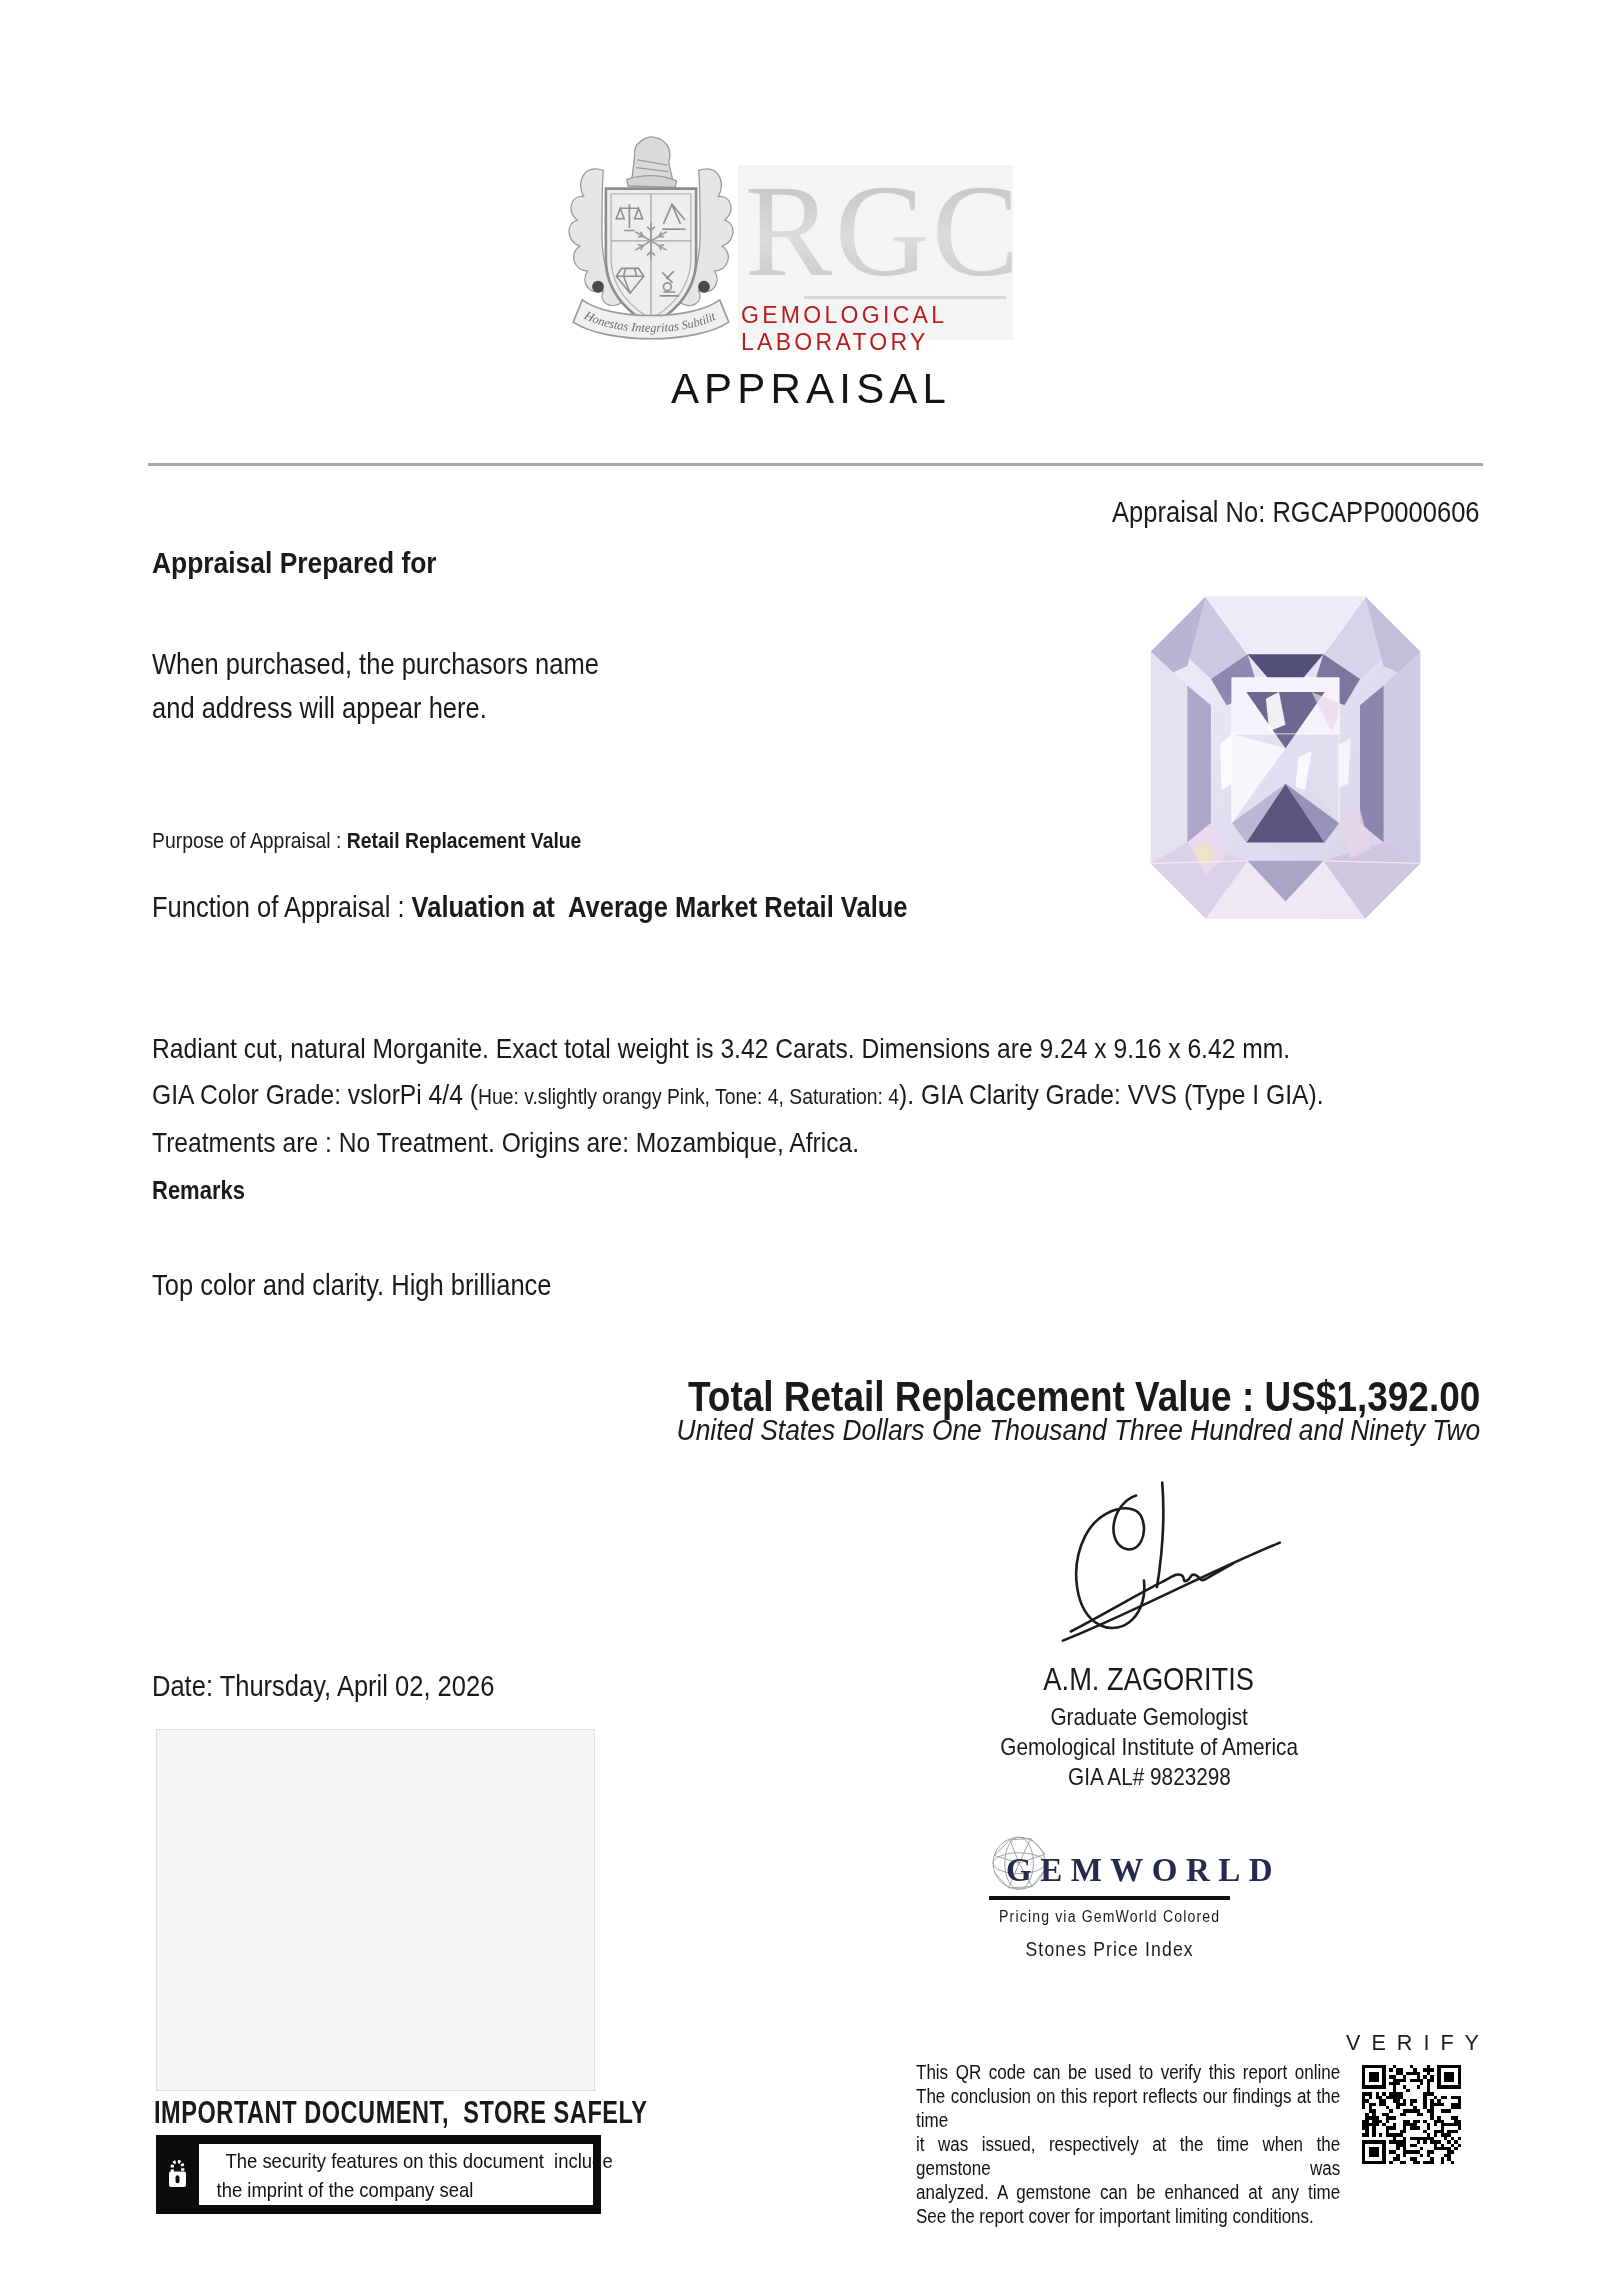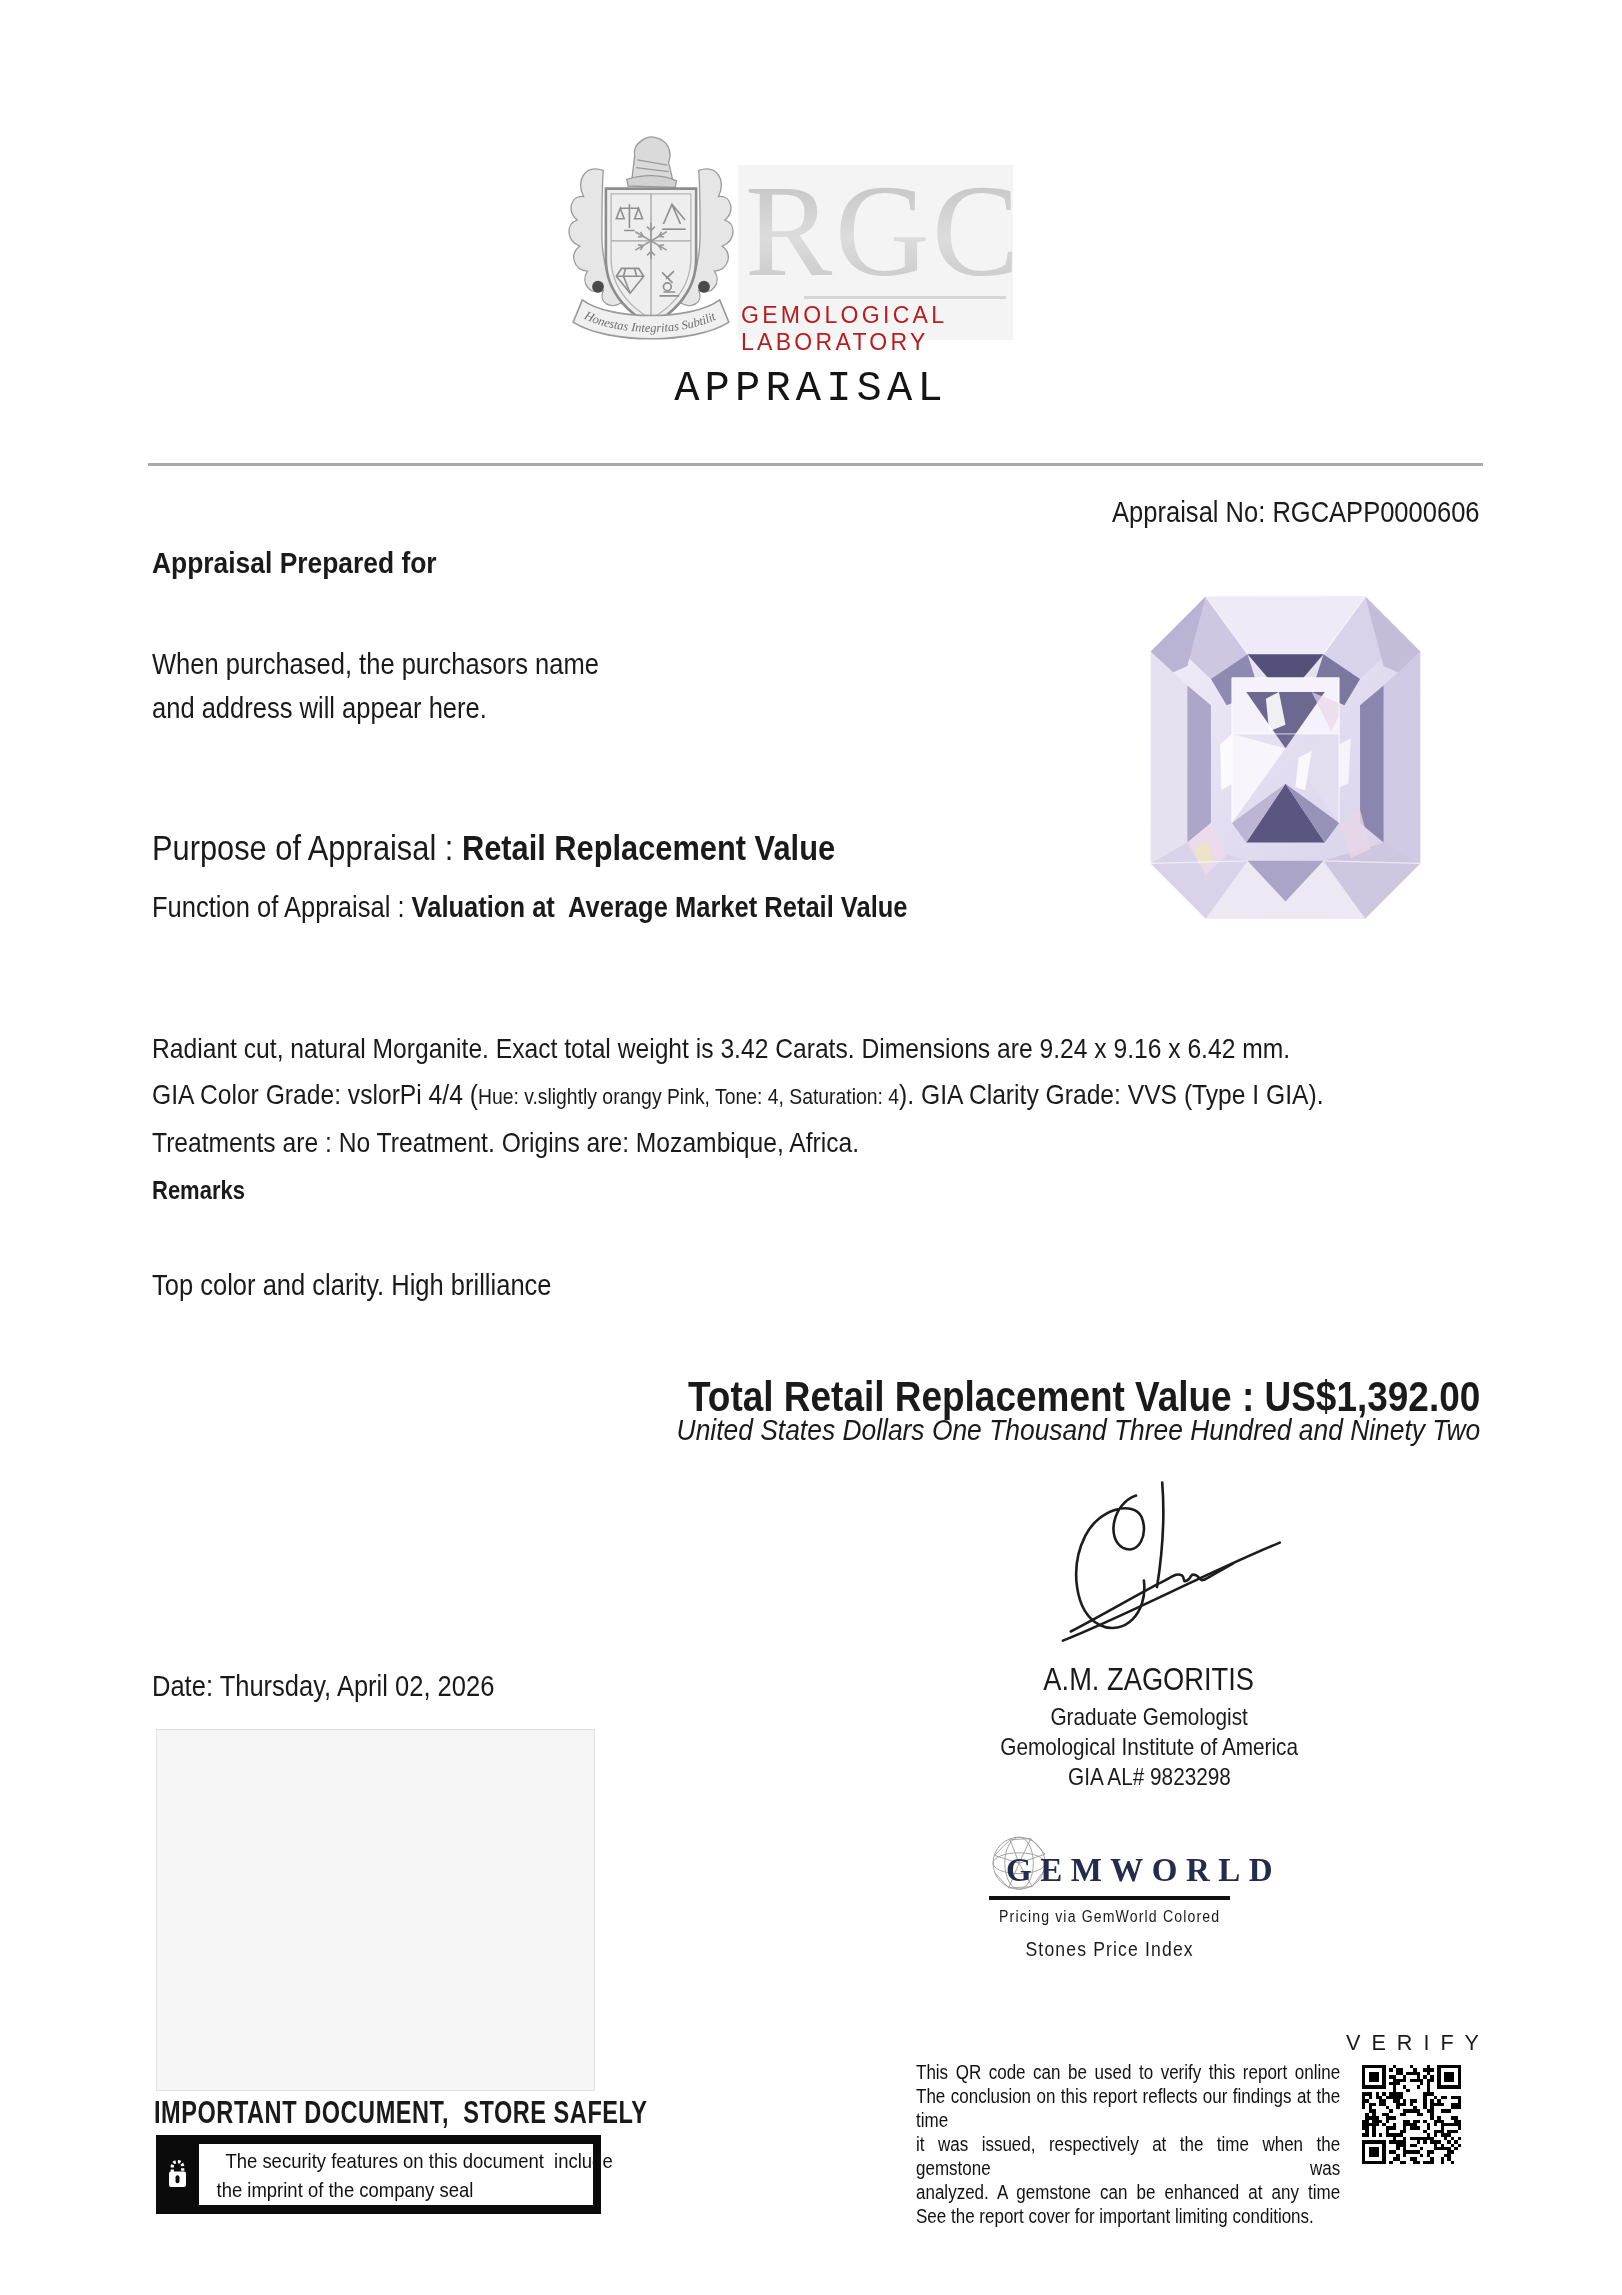--- a/index.html
+++ b/index.html
@@ -12,31 +12,31 @@
   .cxc {display:inline-block;transform:scaleX(.88);transform-origin:50% 50%;white-space:pre;}
 
   
   #crest{left:564px;top:131px;}
   #brand-panel{left:738px;top:165px;width:275px;height:175px;background:#f4f4f4;}
   #brand-text{left:741px;top:158px;}
   #brand-underline{left:804px;top:296px;width:202px;height:3.3px;background:#d6d6d6;}
   #brand-sub{left:741px;top:302px;width:270px;text-align:left;font-size:23px;letter-spacing:3.3px;
              color:#b91c1c;font-weight:400;}
   #doc-title{left:0;top:365px;width:1622px;text-align:center;
-             font-family:Liberation Mono, monospace;font-size:42px;letter-spacing:5.2px;color:#141414;}
+             font-family:Liberation Sans, sans-serif;font-size:42px;letter-spacing:5.2px;color:#141414;}
   #rule-top{left:148px;top:463px;width:1335px;height:3.3px;background:#a9a9a9;}
 
   
   #appraisal-no{right:142px;top:496px;font-size:29px;text-align:right;}
   #prepared-heading{left:152px;top:546px;font-size:30px;font-weight:700;}
   #prepared-l1{left:152px;top:648px;font-size:29px;}
   #prepared-l2{left:152px;top:692px;font-size:29px;}
 
   
-  #purpose-line{left:152px;top:828px;font-size:35px;}
+  #purpose-line{left:152px;top:828px;font-size:22px;}
   #function-line{left:152px;top:891px;font-size:29px;}
   .val-bold{font-weight:700;}
 
   
   #desc{left:152px;top:1026px;font-size:28px;line-height:46px;width:1341px;}
   .small-paren{font-size:22px;}
 
   
   #remarks-heading{left:152px;top:1176px;font-size:25px;font-weight:700;}
   #remarks-text{left:152px;top:1269px;font-size:29px;}

